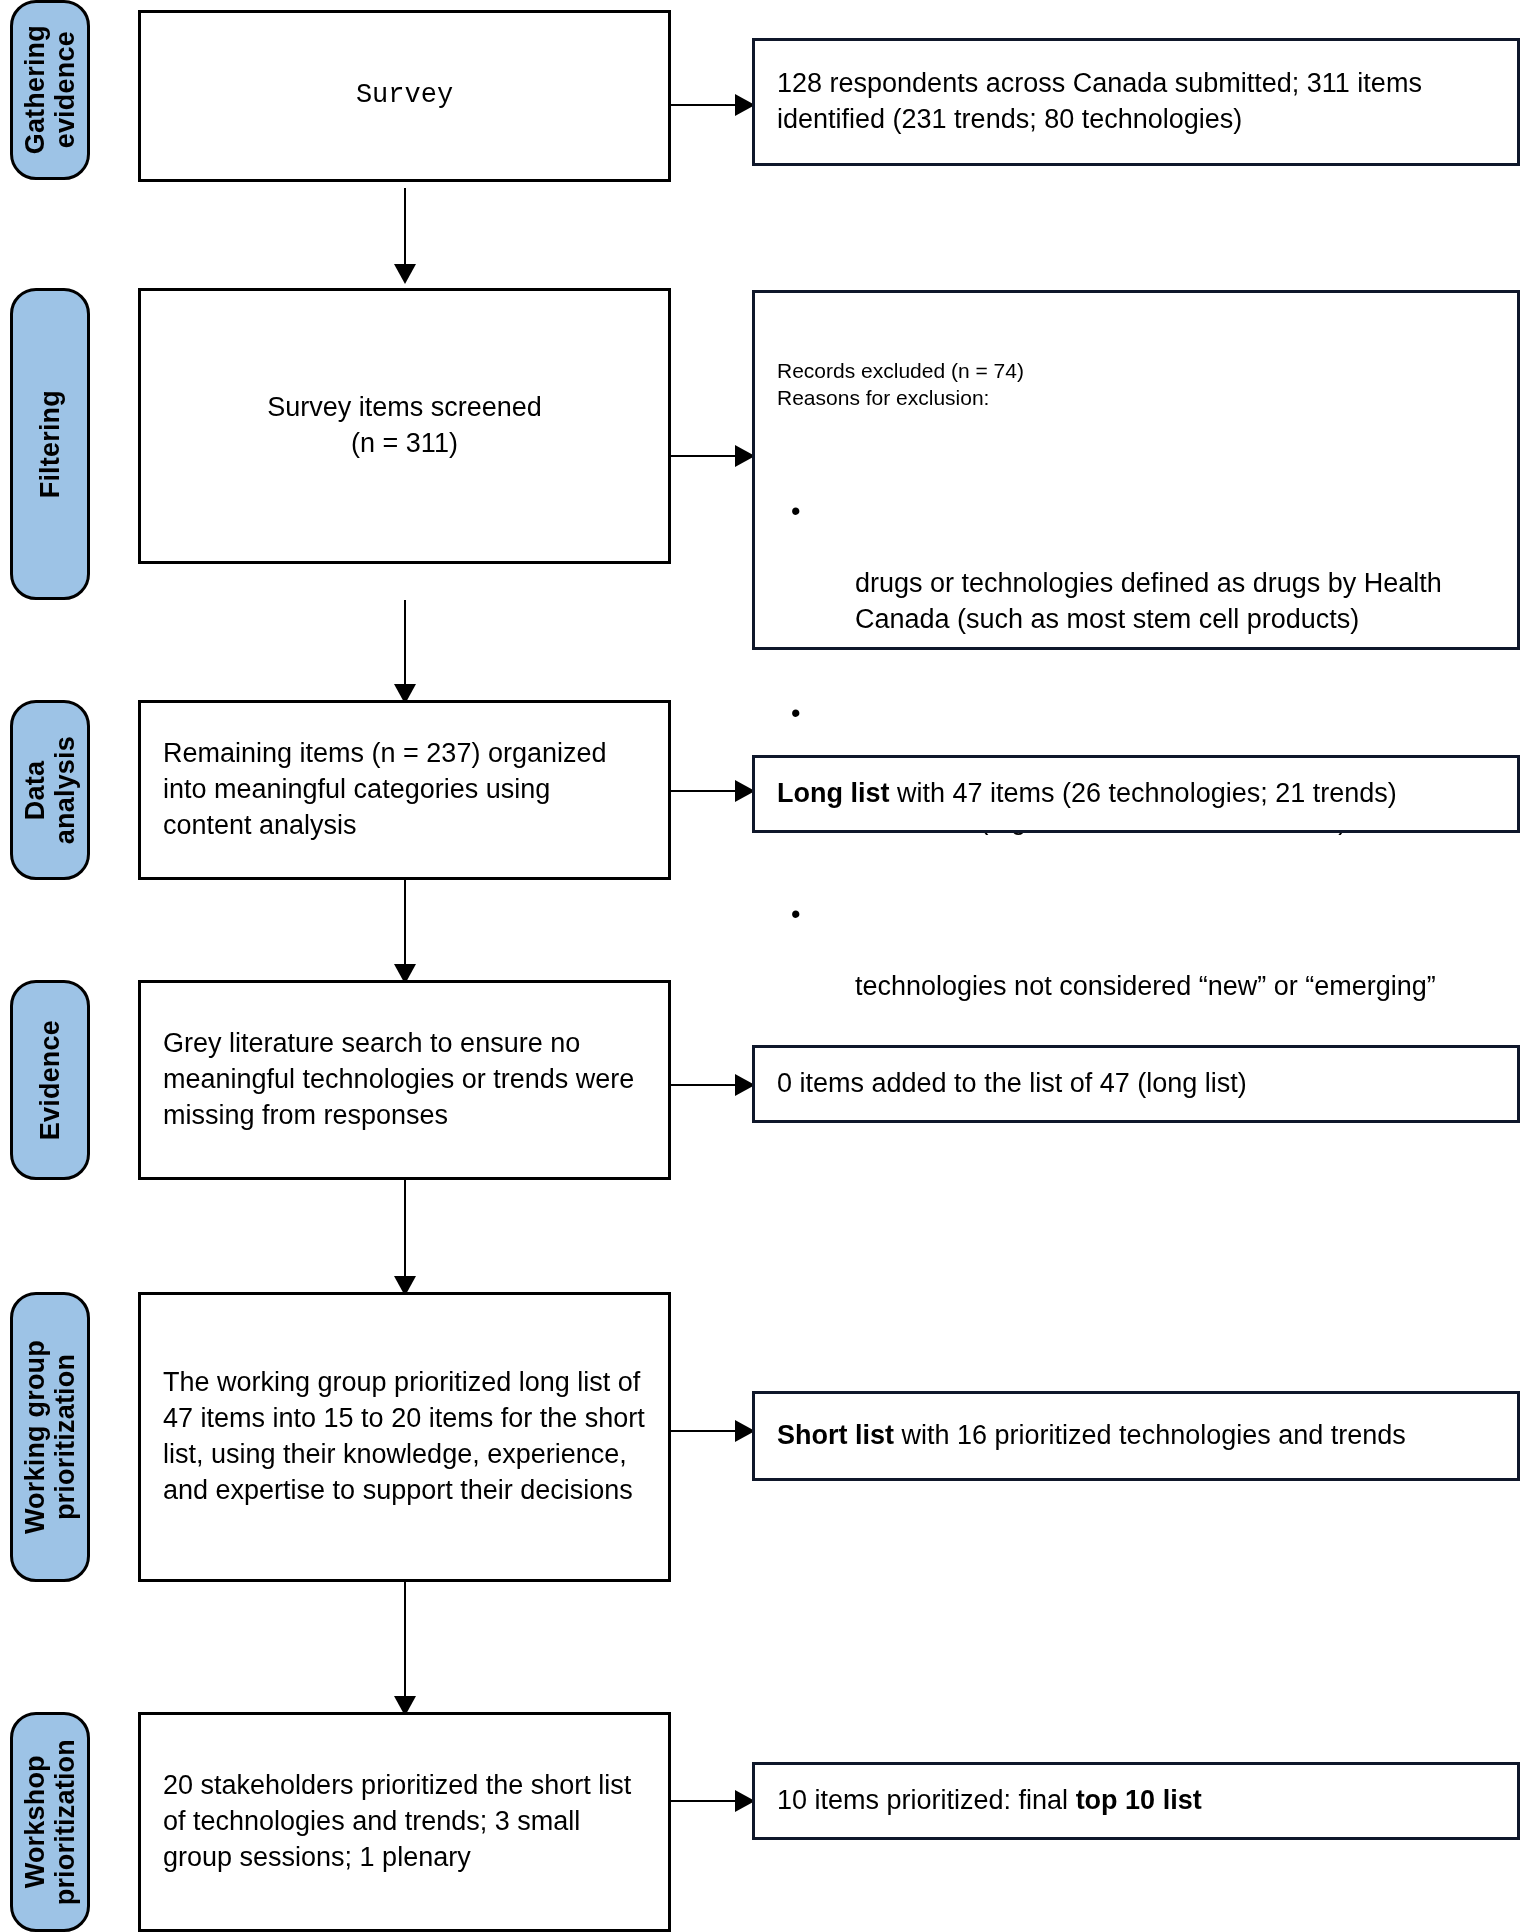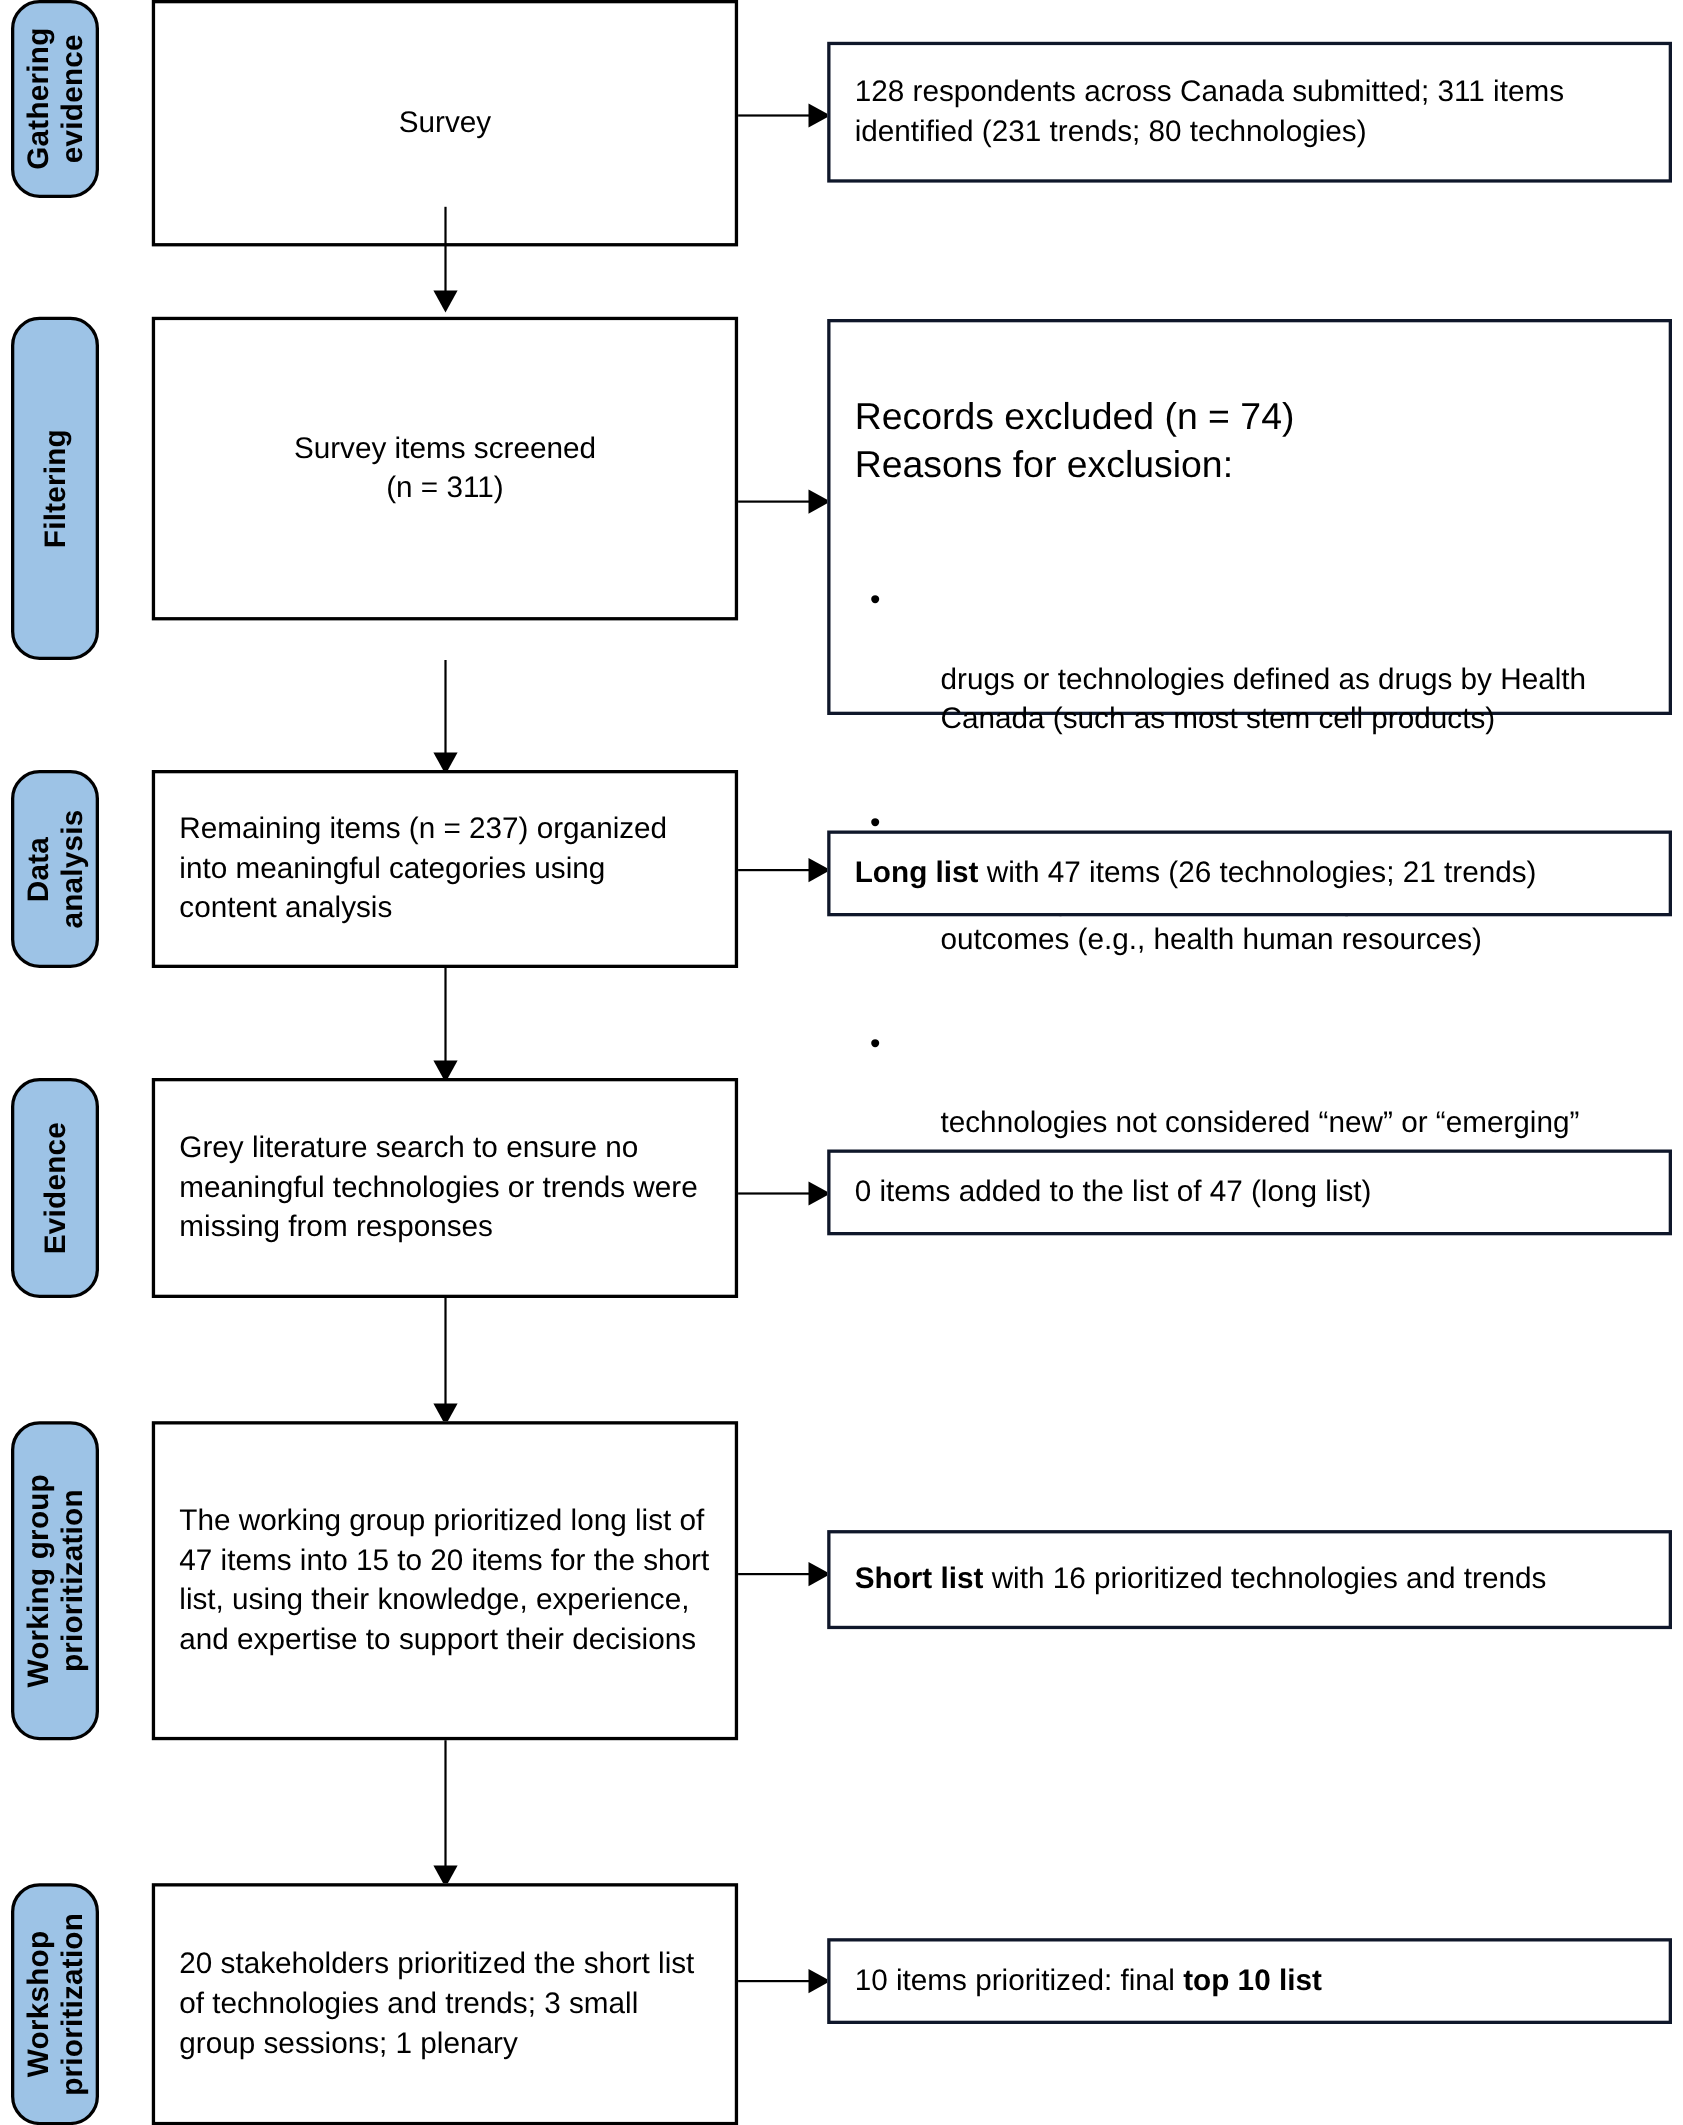--- a/index.html
+++ b/index.html
@@ -87,21 +87,21 @@
   .res-box.top-align {
     align-items: flex-start;
   }
   .res-box.top-align .res-text {
     padding-top: 28px;
   }
   b.em { font-weight: bold; }
 
   
   .excl-head {
-    font-size: 34px;
+    font-size: 21px;
     line-height: 1.3;
     white-space: pre-line;
     margin-bottom: 12px;
   }
   ul.excl-list {
     list-style: none;
     margin: 0;
     padding: 0;
   }
   ul.excl-list li {
@@ -148,21 +148,21 @@
 </head>
 <body>
 
 <div id="flow">
 
   <div class="stage-pill" style="left:10px; top:0px; width:80px; height:180px;">
     <span class="pill-text">Gathering
 evidence</span>
   </div>
 
-  <div class="proc-box centered" style="left:138px; top:0px; width:533px; height:224px;">
+  <div class="proc-box centered" style="left:138px; top:10px; width:533px; height:172px;font-family:Liberation Mono, monospace;">
     <div class="proc-text">Survey</div>
   </div>
 
   <div class="conn h-line" style="left:671px; top:104px; width:84px;"></div>
   <div class="arrow-right" style="left:735px; top:94px;"></div>
 
   <div class="res-box" style="left:752px; top:38px; width:768px; height:128px;">
     <div class="res-text">128 respondents across Canada submitted; 311 items identified (231 trends; 80 technologies)</div>
   </div>
 

